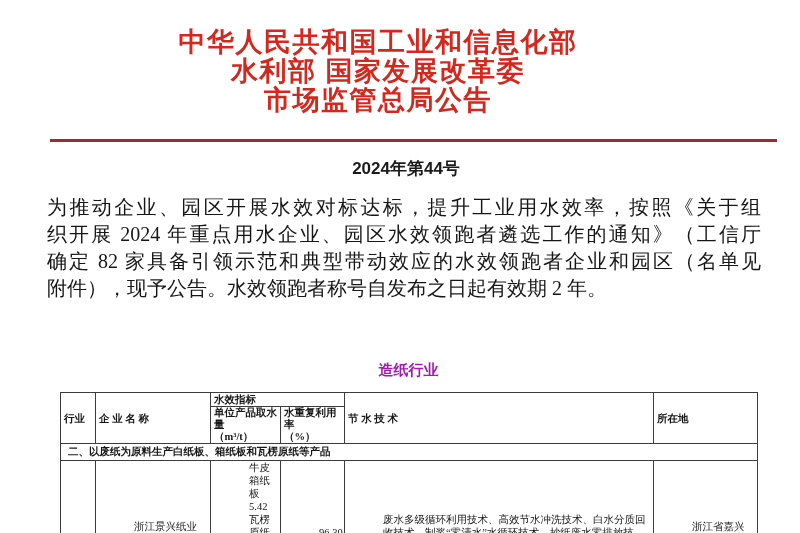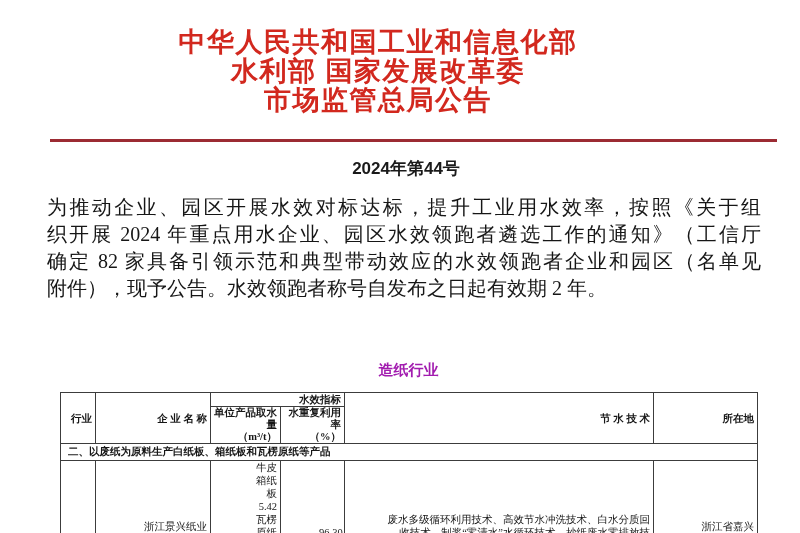--- a/index.html
+++ b/index.html
@@ -73,21 +73,21 @@
     left: 60px; top: 392px;
     width: 697px;
     border-collapse: collapse;
     table-layout: fixed;
     font-size: 10.5px;
     color: #161616;
   }
   table.leader-table td {
     border: 1px solid #3c3c3c;
     padding: 0 3px;
-    text-align: right;
+    text-align: left;
     vertical-align: middle;
     overflow: hidden;
   }
   td.th { font-weight: 700; }
   tr.group-row td { height: 13px; line-height: 13px; }
   tr.subhead-row td { height: 26px; line-height: 12px; }
   tr.category-row td {
     height: 16px;
     text-align: left;
     font-weight: 700;

